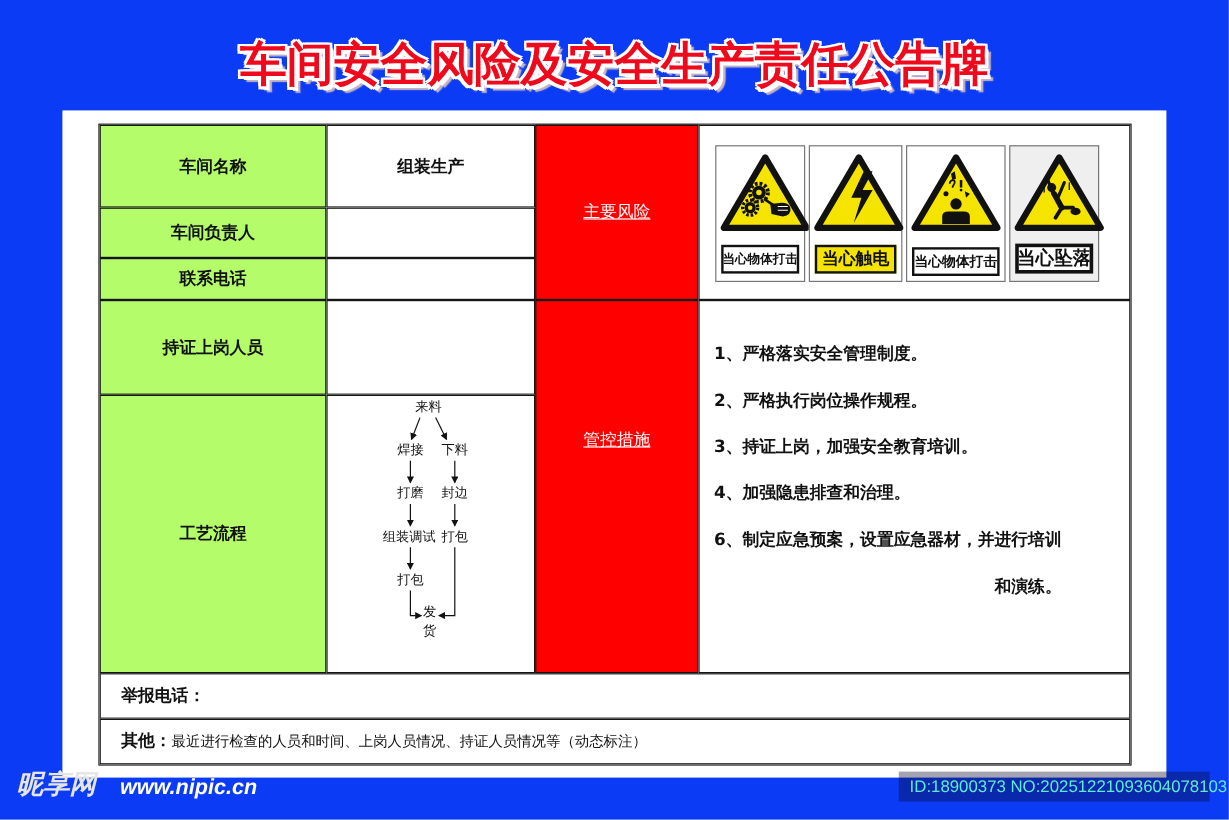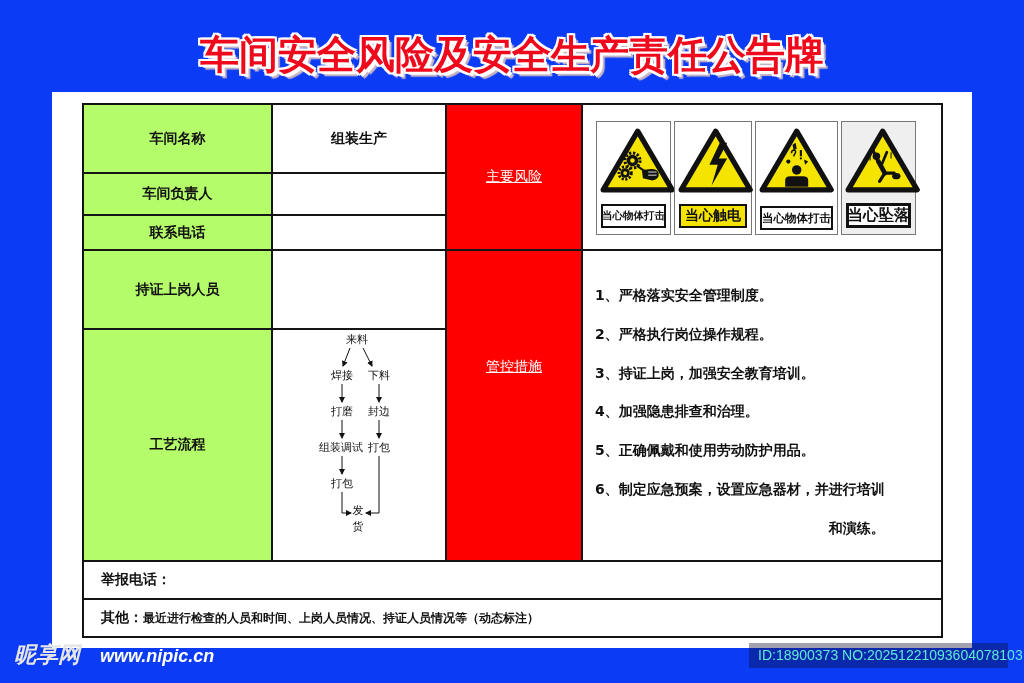--- a/index.html
+++ b/index.html
@@ -26,21 +26,21 @@
 .tri{position:absolute;top:5px;left:3px;right:3px;height:67px;}
 .sign-label{position:absolute;top:82px;left:4px;right:4px;height:24px;border:2px solid #111;background:#fff;display:flex;align-items:center;justify-content:center;font-weight:bold;white-space:nowrap;overflow:hidden;}
 .sign-label.yellow{background:var(--yellow,#f5e400);}
 .sign-label.thick{border-width:3px;}
 
 .measures{position:absolute;left:12px;top:25px;font-size:14px;font-weight:bold;line-height:38.8px;}
 .measure-line{white-space:nowrap;}
 .indent{padding-left:25px;text-align:right;}
 
 .row-left{justify-content:flex-start;padding-left:17px;}
-.other-text{font-size:12px;font-weight:bold;}
+.other-text{font-size:12px;font-weight:normal;}
 
 .wm-logo{position:absolute;left:14px;top:642px;font-size:22px;font-style:italic;font-weight:bold;color:#e5e5e5;line-height:26px;}
 .wm-url{position:absolute;left:100px;top:646px;font-family:"Liberation Sans",sans-serif;font-size:18px;font-style:italic;font-weight:bold;color:#fff;line-height:20px;}
 .wm-id{position:absolute;left:749px;top:643px;width:259px;height:25px;background:rgba(10,10,50,0.38);color:#5eead4;font-family:"Liberation Sans",sans-serif;font-size:14px;line-height:25px;padding-left:9px;white-space:nowrap;}
 </style>
 </head>
 <body>
 
 <h1 class="title">车间安全风险及安全生产责任公告牌</h1>
 
@@ -168,21 +168,20 @@
       <div class="sign-label thick" style="font-size:15.5px;top:81px;height:25px;">当心坠落</div>
     </div>
   </div>
 
   <div class="cell white" style="left:499px;top:146px;width:360px;height:311px;">
     <div class="measures">
       <div class="measure-line"><span>1、</span><span>严格落实安全管理制度。</span></div>
       <div class="measure-line"><span>2、</span><span>严格执行岗位操作规程。</span></div>
       <div class="measure-line"><span>3、</span><span>持证上岗，加强安全教育培训。</span></div>
       <div class="measure-line"><span>4、</span><span>加强隐患排查和治理。</span></div>
-      <div class="measure-line"><span>5、</span><span>正确佩戴和使用劳动防护用品。</span></div>
       <div class="measure-line"><span>6、</span><span>制定应急预案，设置应急器材，并进行培训</span></div>
       <div class="measure-line indent">和演练。</div>
     </div>
   </div>
 
   <div class="cell white row-left" style="left:0;top:457px;width:859px;height:38px;">
     <span class="lbl">举报电话：</span>
     <span class="val"></span>
   </div>
   <div class="cell white row-left" style="left:0;top:495px;width:859px;height:38px;">

